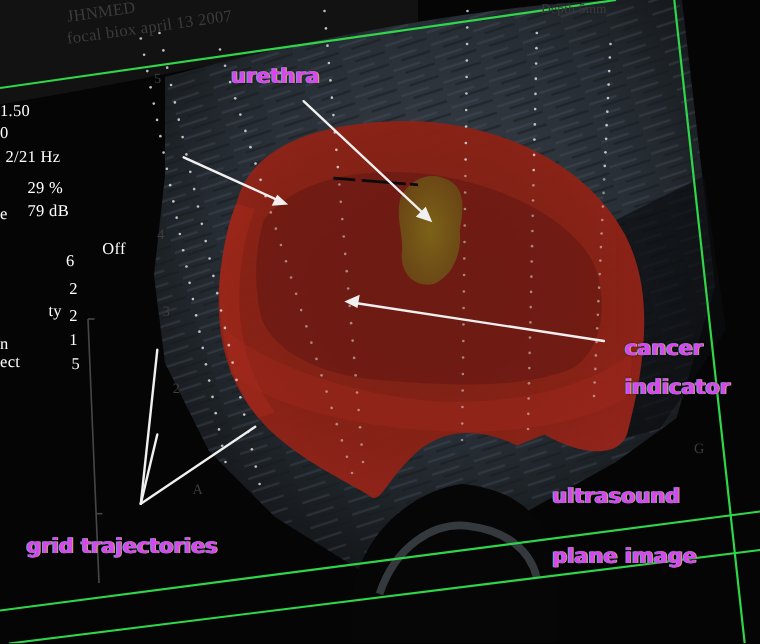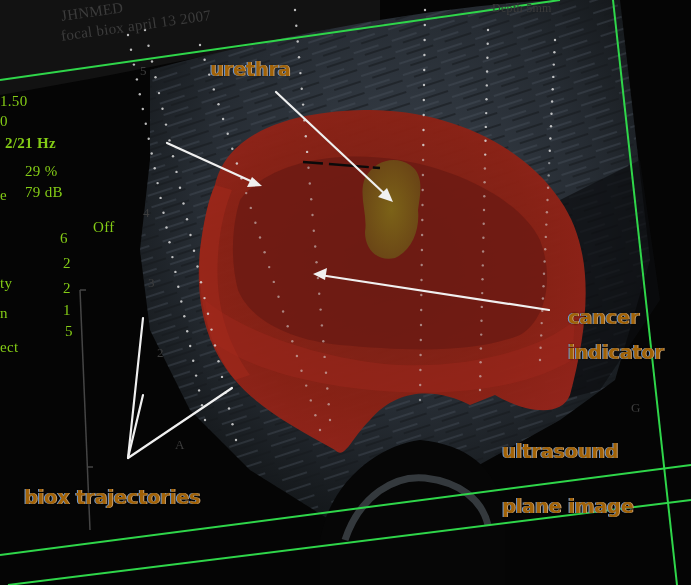--- a/index.html
+++ b/index.html
@@ -1,20 +1,20 @@
 <!DOCTYPE html>
 <html><head>
   <meta charset="utf-8">
   <style>
     html, body { margin: 0; padding: 0; background: #040404; }
     .stage { position: relative; width: 691px; height: 585px; overflow: hidden; background: #050505; font-family: "DejaVu Sans", sans-serif; }
     .layer { position: absolute; left: 0; top: 0; width: 691px; height: 585px; }
-    .ghost-text { position: absolute; color: #84cc16; font-family: "Liberation Serif", serif; font-size: 15px; white-space: nowrap; letter-spacing: 0.3px; }
+    .ghost-text { position: absolute; color: #ffffff; font-family: "Liberation Serif", serif; font-size: 15px; white-space: nowrap; letter-spacing: 0.3px; }
     .ghost-header { color: #3c3c3c; font-size: 15px; transform: rotate(-8deg); transform-origin: left top; }
-    .label { position: absolute; color: #a16207; font-family: "DejaVu Sans", sans-serif; font-weight: bold; font-size: 19px; line-height: 24px; white-space: nowrap;
+    .label { position: absolute; color: #d946ef; font-family: "DejaVu Sans", sans-serif; font-weight: bold; font-size: 19px; line-height: 24px; white-space: nowrap;
       text-shadow: -1px 0 0 #6f9bd6, 1px 0 0 #c8a070, 0 0 2px rgba(0,0,0,0.8); }
   </style>
 </head>
 <body>
 
 <div class="stage">
 
   <svg class="layer" viewBox="0 0 691 585" xmlns="http://www.w3.org/2000/svg">
     <defs>
       <radialGradient id="tissue" cx="50%" cy="40%" r="65%">
@@ -282,44 +282,44 @@
     </g>
   </svg>
 
   <div class="ghost-text ghost-header" style="left:60px; top:8px;">JHNMED</div>
   <div class="ghost-text ghost-header" style="left:60px; top:28px;">focal biox april 13 2007</div>
   <div class="ghost-text" style="left:492px; top:1px; color:#3b3b3b; font-size:12px;">Depth 5mm</div>
 
   <div id="settings-col">
       <div class="ghost-text" style="left: 0px; top: 93px;">1.50</div>
       <div class="ghost-text" style="left: 0px; top: 113px;">0</div>
-      <div class="ghost-text" style="left: 5px; top: 135px; font-weight: bold;">2/21 Hz</div>
+      <div class="ghost-text" style="left: 5px; top: 135px;">2/21 Hz</div>
       <div class="ghost-text" style="left: 25px; top: 163px;">29 %</div>
       <div class="ghost-text" style="left: 25px; top: 184px;">79 dB</div>
       <div class="ghost-text" style="left: 45px; top: 219px; margin-left: 48px;">Off</div>
       <div class="ghost-text" style="left: 60px; top: 230px;">6</div>
       <div class="ghost-text" style="left: 63px; top: 255px;">2</div>
       <div class="ghost-text" style="left: 63px; top: 280px;">2</div>
       <div class="ghost-text" style="left: 63px; top: 302px;">1</div>
       <div class="ghost-text" style="left: 65px; top: 323px;">5</div>
     </div>
   <div id="settings-labels">
       <div class="ghost-text" style="left: 0px; top: 187px;">e</div>
-      <div class="ghost-text" style="left: 0px; top: 275px;">ty</div>
+      <div class="ghost-text" style="left: 0px; top: 275px; padding-left: 44px;">ty</div>
       <div class="ghost-text" style="left: 0px; top: 305px;">n</div>
-      <div class="ghost-text" style="left: 0px; top: 339px; text-align: center;">ect</div>
+      <div class="ghost-text" style="left: 0px; top: 322px; text-align: center;">ect</div>
     </div>
   <div id="depth-marks">
       <div class="ghost-text" style="left: 140px; top: 63px; color: rgb(62, 62, 62); font-size: 13px;">5</div>
       <div class="ghost-text" style="left: 143px; top: 205px; color: rgb(62, 62, 62); font-size: 13px;">4</div>
       <div class="ghost-text" style="left: 148px; top: 275px; color: rgb(62, 62, 62); font-size: 13px;">3</div>
       <div class="ghost-text" style="left: 157px; top: 345px; color: rgb(62, 62, 62); font-size: 13px;">2</div>
       <div class="ghost-text" style="left: 175px; top: 437px; color: rgb(62, 62, 62); font-size: 13px;">A</div>
       <div class="ghost-text" style="left: 631px; top: 400px; color: rgb(62, 62, 62); font-size: 13px;">G</div>
     </div>
 
   <div class="label" style="left:210px; top:57px;">urethra</div>
   <div class="label" style="left:568px; top:305px;">cancer</div>
   <div class="label" style="left:568px; top:340px;">indicator</div>
-  <div class="label" style="left:24px; top:485px;">biox trajectories</div>
+  <div class="label" style="left:24px; top:485px;">grid trajectories</div>
   <div class="label" style="left:502px; top:439px;">ultrasound</div>
   <div class="label" style="left:502px; top:494px;">plane image</div>
 </div>
 
 </body></html>

